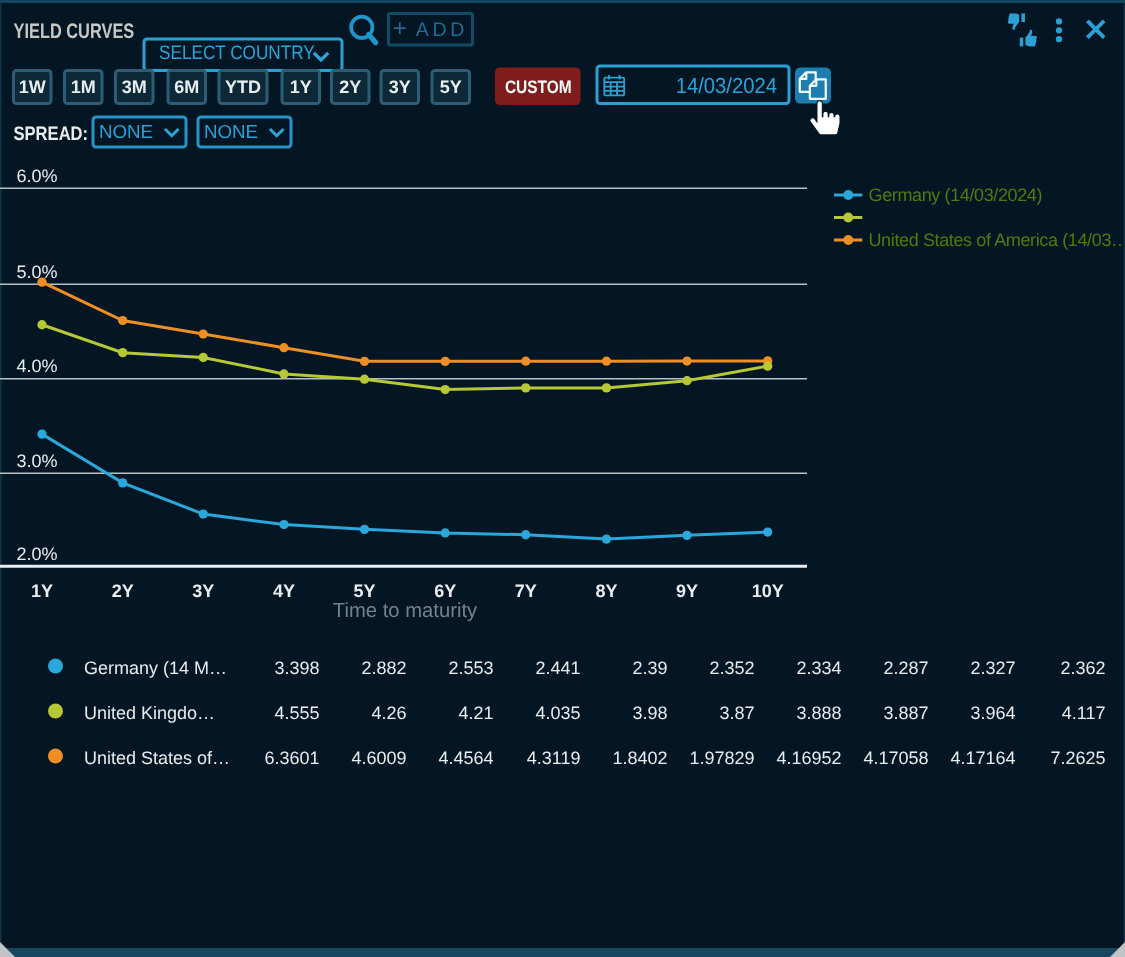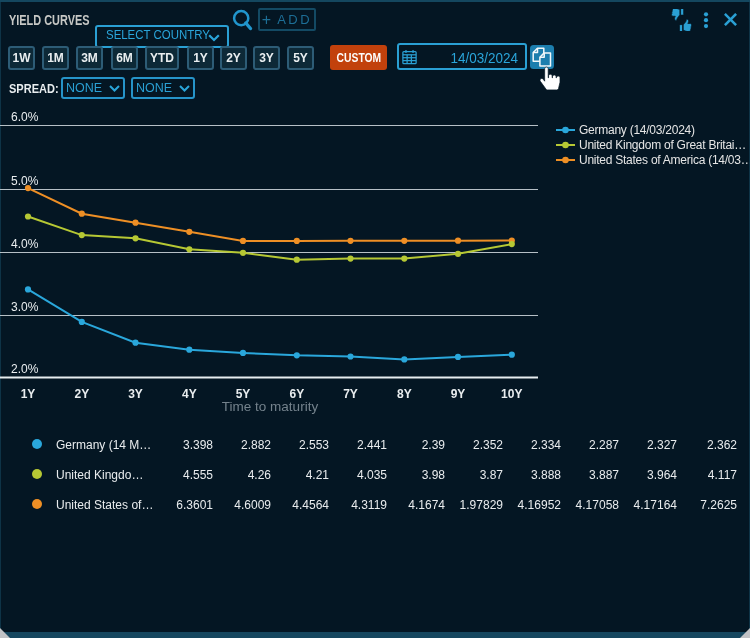--- a/index.html
+++ b/index.html
@@ -15,33 +15,33 @@
   .cornerR{right:0;top:628px;width:0;height:0;border-right:10px solid #c2c3c6;border-top:10px solid transparent;}
 
   .title{left:9px;top:11.5px;font-size:14px;font-weight:bold;color:#c7c8c5;transform:scaleX(0.78);transform-origin:left;white-space:nowrap;}
   .selbox{left:95px;top:9px;width:114px;height:19px;border:2px solid #2aa0d4;border-radius:3px;
           display:flex;color:#2aa5da;font-size:13px;white-space:nowrap;padding:0 7px 0 9px;margin-top:16px;}
   .addbox{left:258px;top:8px;width:54px;height:19px;border:2px solid #134a64;border-radius:2px;
           display:flex;align-items:center;justify-content:center;color:#1d6e96;font-size:13px;letter-spacing:2.5px;}
 
   .tbtn{top:46px;height:20px;border:2px solid #2d5c76;border-radius:3px;background:#0d2937;
         display:flex;align-items:center;justify-content:center;color:#e9eef0;font-size:12px;font-weight:bold;}
-  .custom{left:330px;top:45px;width:57px;height:25px;background:#c2410c;border-radius:3px;
+  .custom{left:330px;top:45px;width:57px;height:25px;background:#7f1d1d;border-radius:3px;
           display:flex;align-items:center;justify-content:center;color:#fdfdfd;font-size:12px;font-weight:bold;}
   .datebox{left:397px;top:43px;width:126px;height:23px;border:2px solid #2aa0d4;border-radius:3px;}
   .datetxt{left:420px;top:50px;width:98px;text-align:right;color:#2aa5da;font-size:14.5px;transform:scaleX(0.93);transform-origin:right;}
   .copybtn{left:530px;top:45px;width:23.5px;height:23.5px;background:#1c7eae;border-radius:3.5px;}
 
   .spreadlbl{left:9px;top:81px;font-size:13px;font-weight:bold;color:#e9edef;transform:scaleX(0.85);transform-origin:left;}
   .nonebox{top:77px;width:60px;height:18px;border:2px solid #2694c9;border-radius:3px;
            display:flex;align-items:center;justify-content:center;color:#2aa0d4;font-size:12.5px;}
 
   .legend{left:556px;top:122px;}
   .legrow{height:15px;display:flex;align-items:center;}
-  .legtxt{color:#e5e5e5;font-size:12px;letter-spacing:-0.25px;margin-left:4px;white-space:nowrap;}
+  .legtxt{color:#4d7c0f;font-size:12px;letter-spacing:-0.25px;margin-left:4px;white-space:nowrap;}
 
   table.grid{position:absolute;left:0;top:430px;width:750px;border-collapse:collapse;table-layout:fixed;}
   table.grid th{color:#2da4da;font-size:11px;font-weight:bold;height:20px;padding-top:4px;
                 border-right:1px dotted #256b8a;}
   table.grid td{color:#e9ecee;font-size:12px;height:30px;padding-top:0;padding-bottom:0;}
   th.cty{text-align:left;padding-left:6px;}
   .num{text-align:right;padding-right:9px;}
   .lastc{padding-right:13px !important;border-right:none !important;}
   tr.hdr th{border-bottom:1px solid #9aa7ae;}
   td.dotc{text-align:center;}
@@ -225,21 +225,20 @@
         <line x1="0" y1="5" x2="19" y2="5" stroke="#2aa7db" stroke-width="2"></line>
         <circle cx="9.5" cy="5" r="3.3" fill="#2aa7db"></circle>
       </svg>
     <span class="legtxt">Germany (14/03/2024)</span>
   </div>
   <div class="legrow">
     <svg width="19" height="10" viewBox="0 0 19 10">
         <line x1="0" y1="5" x2="19" y2="5" stroke="#b6c834" stroke-width="2"></line>
         <circle cx="9.5" cy="5" r="3.3" fill="#b6c834"></circle>
       </svg>
-    <span class="legtxt">United Kingdom of Great Britai…</span>
   </div>
   <div class="legrow">
     <svg width="19" height="10" viewBox="0 0 19 10">
         <line x1="0" y1="5" x2="19" y2="5" stroke="#ee8f25" stroke-width="2"></line>
         <circle cx="9.5" cy="5" r="3.3" fill="#ee8f25"></circle>
       </svg>
     <span class="legtxt">United States of America (14/03…</span>
   </div>
 </div>
 
@@ -291,21 +290,21 @@
         <td class="num lastc">4.117</td>
   </tr>
   <tr>
     <td></td>
         <td class="dotc"><span class="cdot" style="background:#ee8f25"></span></td>
     <td style="white-space:nowrap;overflow:hidden;padding-left:6px;">United States of…</td>
     <td class="num">6.3601</td>
         <td class="num">4.6009</td>
         <td class="num">4.4564</td>
         <td class="num">4.3119</td>
-    <td class="num">4.1674</td>
+    <td class="num">1.8402</td>
         <td class="num">1.97829</td>
         <td class="num">4.16952</td>
         <td class="num">4.17058</td>
     <td class="num">4.17164</td>
         <td class="num lastc">7.2625</td>
   </tr>
 </tbody>
   </table>
 
 </body></html>

